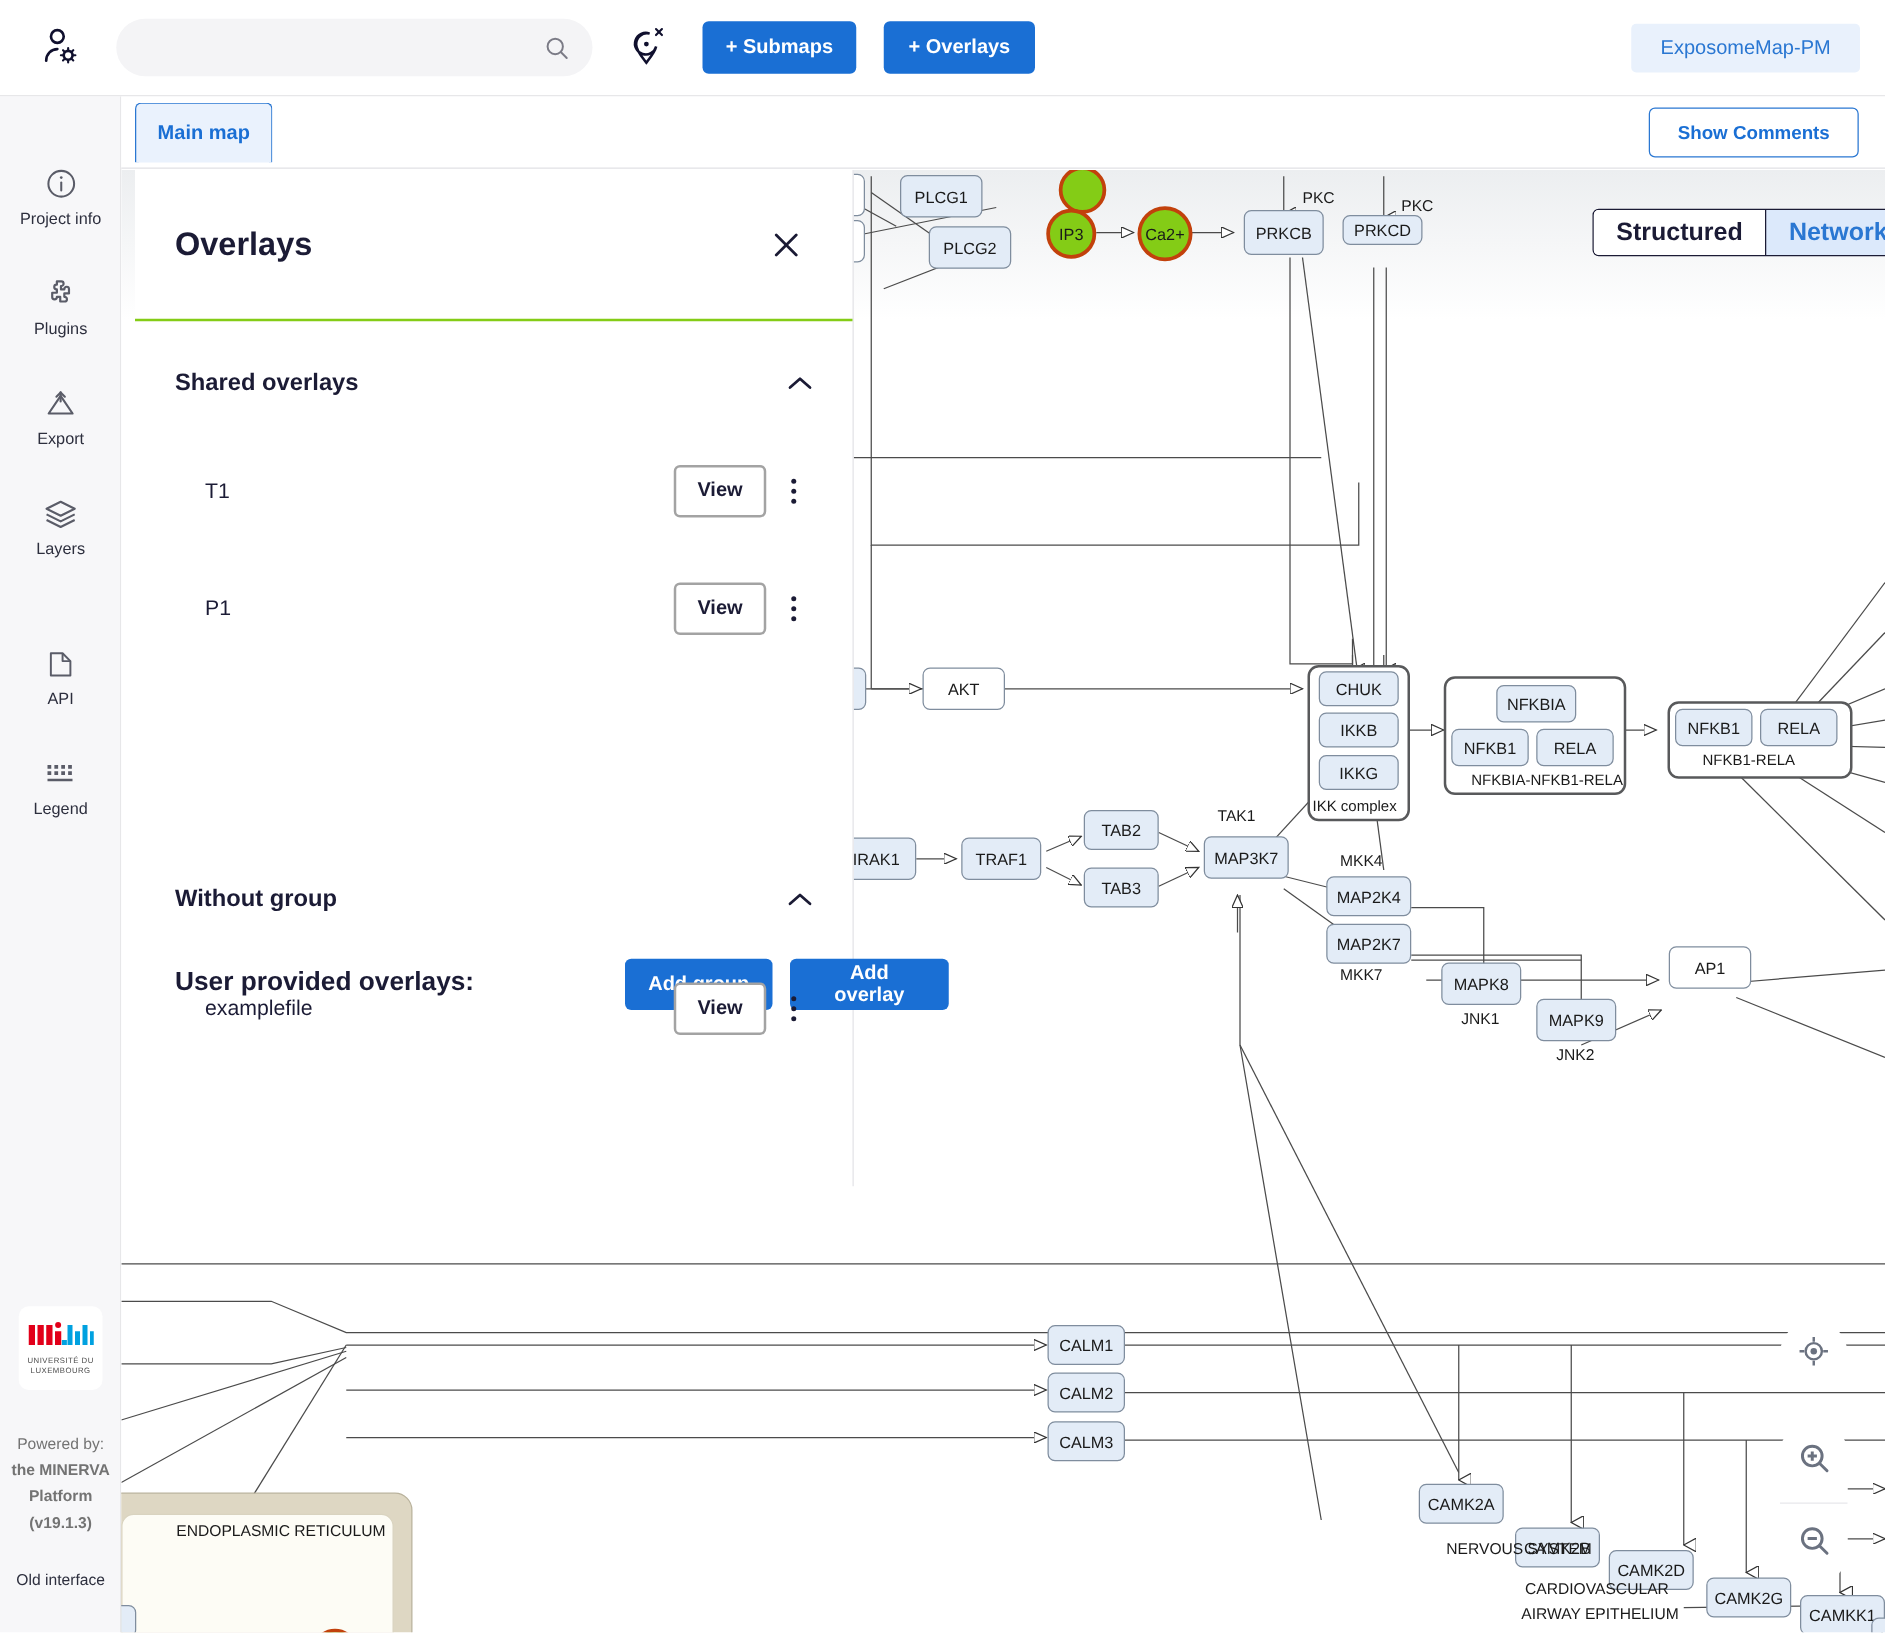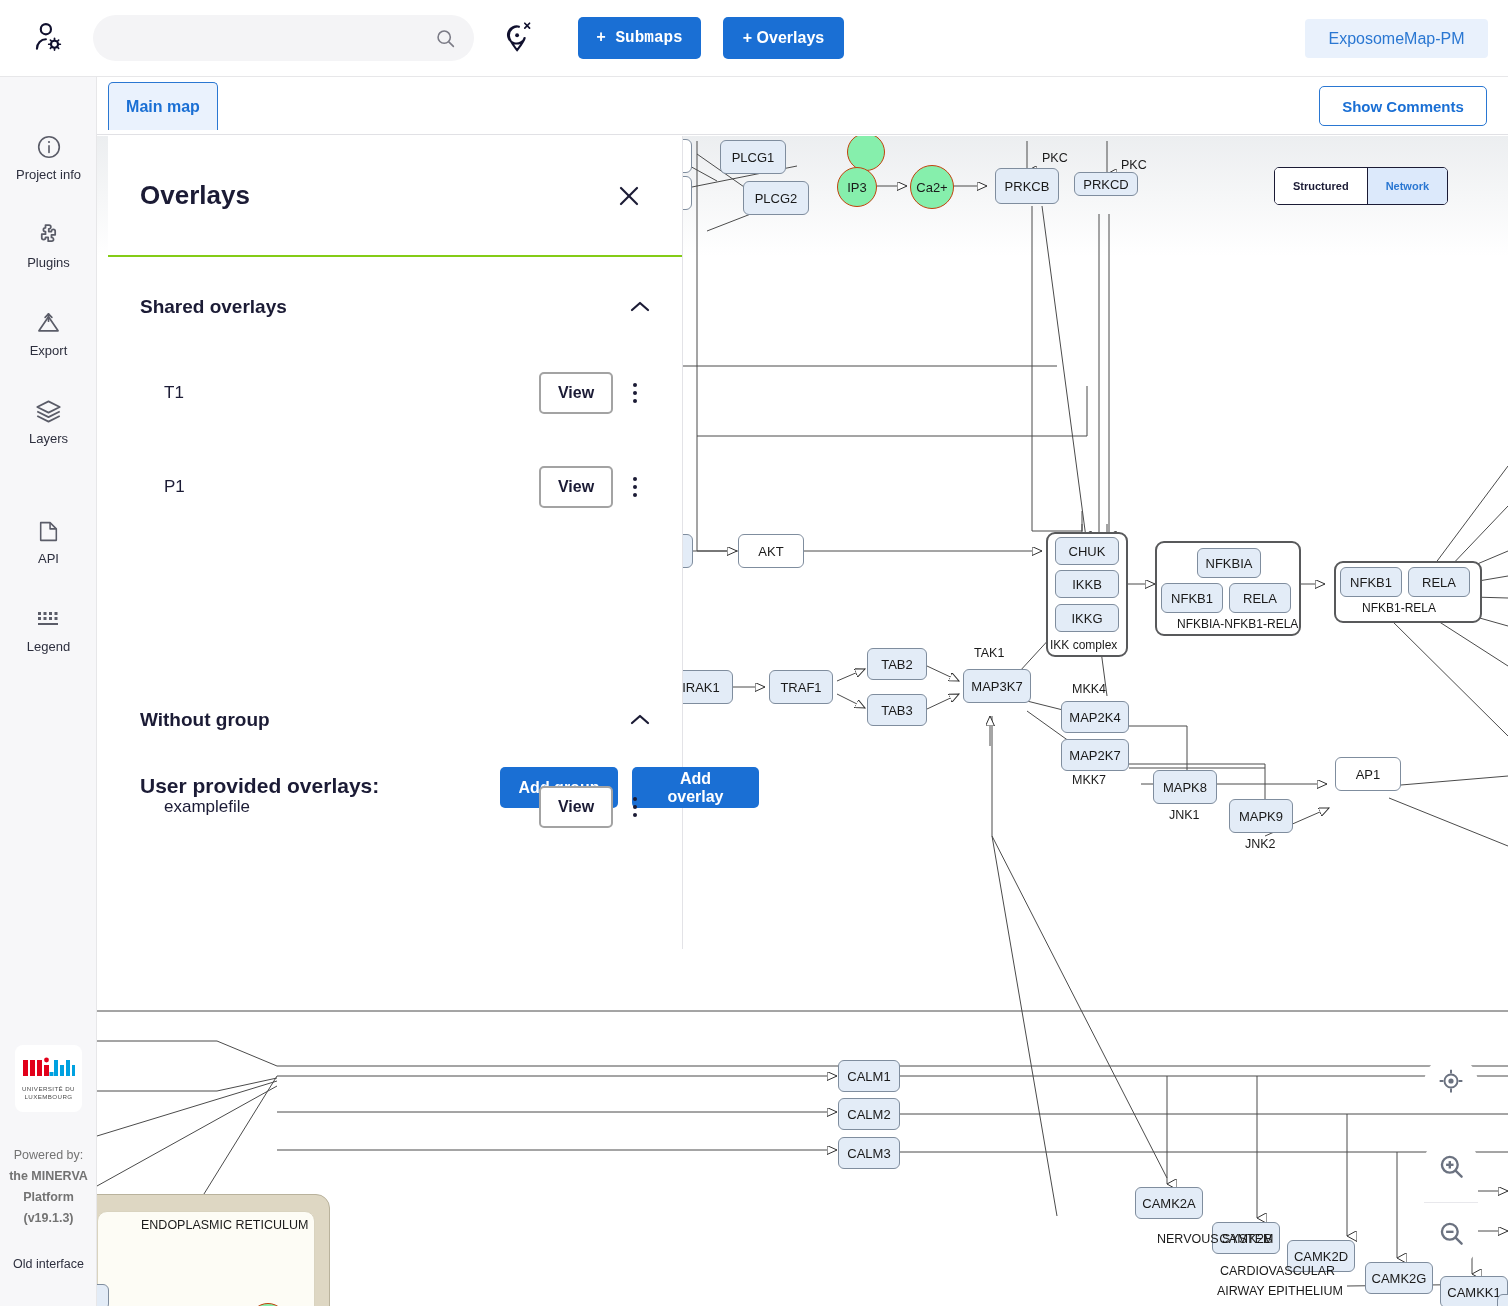--- a/index.html
+++ b/index.html
@@ -31,21 +31,21 @@
   .search-input::placeholder { color: #9b9ba6; }
   .search-icon { position: absolute; right: 18px; top: 13px; }
   .pin-icon { margin-left: 24px; width: 40px; height: 42px; display:flex; align-items:center; justify-content:center;}
   .btn-blue {
     background: #1a6fd4; color: #fff; border: none; border-radius: 5px;
     height: 42px; font-size: 16px; font-weight: bold;
     font-family: "Liberation Sans", sans-serif; cursor: pointer;
     display: flex; align-items: center; justify-content: center; gap: 7px;
     padding: 0 18px;
   }
-  #submaps-btn { margin-left: 40px; width: 123px; font-family: Liberation Mono, monospace; }
+  #submaps-btn { margin-left: 24px; width: 123px; }
   #overlays-btn { margin-left: 22px; width: 121px; }
   .project-chip {
     position: absolute; right: 20px; top: 19px;
     width: 183px; height: 39px; background: #e9f1fc; border-radius: 4px;
     color: #2a77d2; font-size: 16px; display: flex; align-items: center; justify-content: center;
   }
 
   
   .tabbar {
     position: absolute; left: 97px; top: 77px; width: 1411px; height: 58px;
@@ -134,21 +134,21 @@
     position:absolute; left:0; top:0; width:1411px; height:120px;
     background: linear-gradient(to bottom, #eceef0 0%, #ffffff 100%);
   }
   .node {
     position: absolute; background: #e3ecf7; border: 1px solid #7f8d9e;
     border-radius: 6px; display: flex; align-items: center; justify-content: center;
     font-size: 13px; color: #1a1a1a; font-family: "Liberation Sans", sans-serif;
   }
   .node.white { background: #ffffff; }
   .circ {
-    position: absolute; background: #86efac; border: 1px solid #c2410c; border-radius: 50%;
+    position: absolute; background: #84cc16; border: 3px solid #c2410c; border-radius: 50%;
     display:flex; align-items:center; justify-content:center; font-size:13px; color:#1a1a1a;
   }
   .cmpx {
     position: absolute; background: #ffffff; border: 2px solid #58595b; border-radius: 9px;
   }
   .cmplbl { position:absolute; font-size:12px; color:#1a1a1a; white-space:nowrap; }
   .flab { position:absolute; font-size:12.5px; color:#1a1a1a; white-space:nowrap; }
   .er-outer {
     position:absolute; background:#ded7c3; border:1px solid #b9b29c; border-radius:14px;
   }
@@ -156,21 +156,21 @@
     position:absolute; background:#fdfcf5; border:1px solid #d9d3bf; border-radius:10px;
   }
   svg.edges { position: absolute; left: 0; top: 0; width: 1411px; height: 1170px; pointer-events: none; }
 
   .toggle-group {
     position: absolute; left: 1177px; top: 31px; height: 38px; z-index: 20;
     display: flex; border: 1px solid #1b1b35; border-radius: 5px; overflow: hidden; background:#fff;
   }
   .tg-btn {
     padding: 0 18px; height: 36px; display:flex; align-items:center; justify-content:center;
-    font-size: 11px; font-weight: bold; cursor: pointer; background: #fff; color:#1b1b35;
+    font-size: 20px; font-weight: bold; cursor: pointer; background: #fff; color:#1b1b35;
   }
   .tg-btn.active { background: #dce9fb; color: #2a77d2; border-left: 1px solid #1b1b35; }
 
   .map-ctl-locate {
     position: absolute; left: 1327px; top: 920px; width: 54px; height: 54px;
     background: #fff; border-radius: 27px; display:flex; align-items:center; justify-content:center;
     cursor:pointer; z-index: 20;
   }
   .map-ctl-zoom {
     position: absolute; left: 1327px; top: 1000px; width: 54px; height: 132px;

